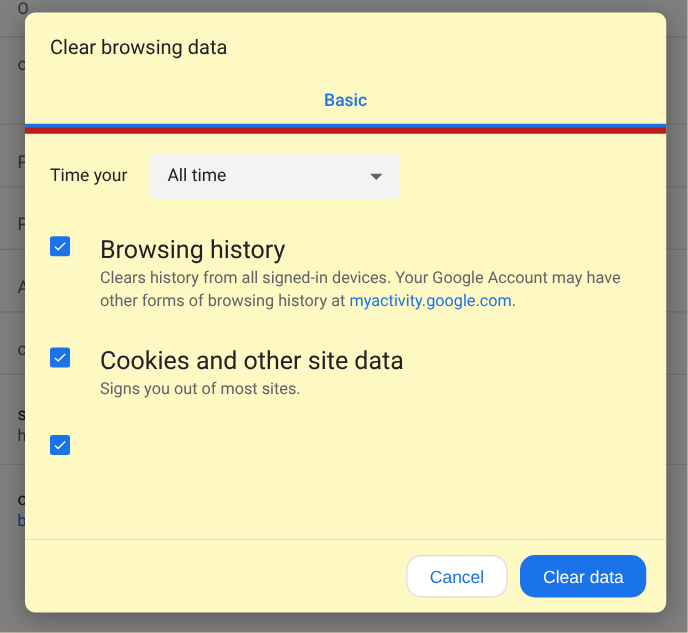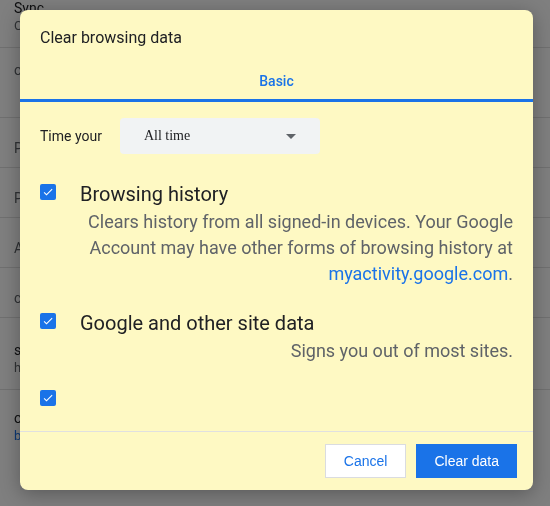--- a/index.html
+++ b/index.html
@@ -67,21 +67,21 @@
       flex-direction: column;
     }
     .dialog-title {
       font-size: 16px;
       color: #202124;
       padding: 18px 20px 14px 20px;
       font-weight: 400;
     }
     .tabbar {
       display: flex;
-      border-bottom: 1px solid #b91c1c;
+      border-bottom: 6px solid #b91c1c;
       justify-content: space-between;
     }
     .tab {
       flex: 1;
       text-align: center;
       padding: 12px 0;
       font-size: 14px;
       font-weight: 500;
       color: #5f6368;
       cursor: pointer;
@@ -111,29 +111,28 @@
     }
     .time-label {
       font-size: 14px;
       color: #202124;
       margin-right: 18px;
     }
     .time-select {
       background: #f1f3f4;
       border: none;
       border-radius: 4px;
-      padding: 10px 24px;
+      padding: 10px 14px;
       width: 200px;
       display: flex;
       align-items: center;
       justify-content: space-between;
       font-size: 14px;
       color: #202124;
       cursor: pointer;
-      font-family: Liberation Serif, serif;
     }
     .dropdown-icon {
       width: 0;
       height: 0;
       border-left: 5px solid transparent;
       border-right: 5px solid transparent;
       border-top: 5px solid #5f6368;
     }
     .check-row {
       display: flex;
@@ -158,60 +157,58 @@
     }
     .check-content {
       flex: 1;
     }
     .check-title {
       font-size: 20px;
       color: #202124;
       margin-bottom: 3px;
     }
     .check-desc {
-      font-size: 18px;
+      font-size: 13px;
       color: #5f6368;
       line-height: 1.45;
-      text-align: right;
     }
     .check-desc a {
       color: #1a73e8;
       text-decoration: none;
     }
     .footer {
       border-top: 1px solid #e0e0e0;
       padding: 12px 16px;
       display: flex;
       justify-content: flex-end;
       gap: 10px;
     }
     .btn {
       padding: 8px 18px;
-      border-radius: 0;
+      border-radius: 12px;
       font-size: 14px;
       font-weight: 500;
       cursor: pointer;
       border: none;
     }
     .btn-cancel {
       background: #fff;
       color: #1a73e8;
       border: 1px solid #dadce0;
     }
     .btn-primary {
       background: #1a73e8;
       color: #fff;
     }
   </style>
 </head>
 <body>
 
 <div class="bg-page">
   <div class="bg-row first">
-    <div class="bg-label">Sync</div>
     <div class="bg-sub">O</div>
   </div>
   <div class="bg-row" style="height:70px">
     <div class="bg-letter">oo</div>
   </div>
   <div class="bg-row" style="height:50px;padding-top:22px">
     <div class="bg-letter">P</div>
   </div>
   <div class="bg-row" style="height:50px;padding-top:22px">
     <div class="bg-letter">P</div>
@@ -264,21 +261,21 @@
       </div>
     </div>
 
     <div class="check-row">
       <div class="checkbox">
         <svg viewBox="0 0 24 24">
             <path fill="#fff" d="M9 16.17L4.83 12l-1.42 1.41L9 19 21 7l-1.41-1.41z"></path>
           </svg>
       </div>
       <div class="check-content">
-        <div class="check-title">Google and other site data</div>
+        <div class="check-title">Cookies and other site data</div>
         <div class="check-desc">Signs you out of most sites.</div>
       </div>
     </div>
 
     <div class="check-row">
       <div class="checkbox">
         <svg viewBox="0 0 24 24">
             <path fill="#fff" d="M9 16.17L4.83 12l-1.42 1.41L9 19 21 7l-1.41-1.41z"></path>
           </svg>
       </div>

